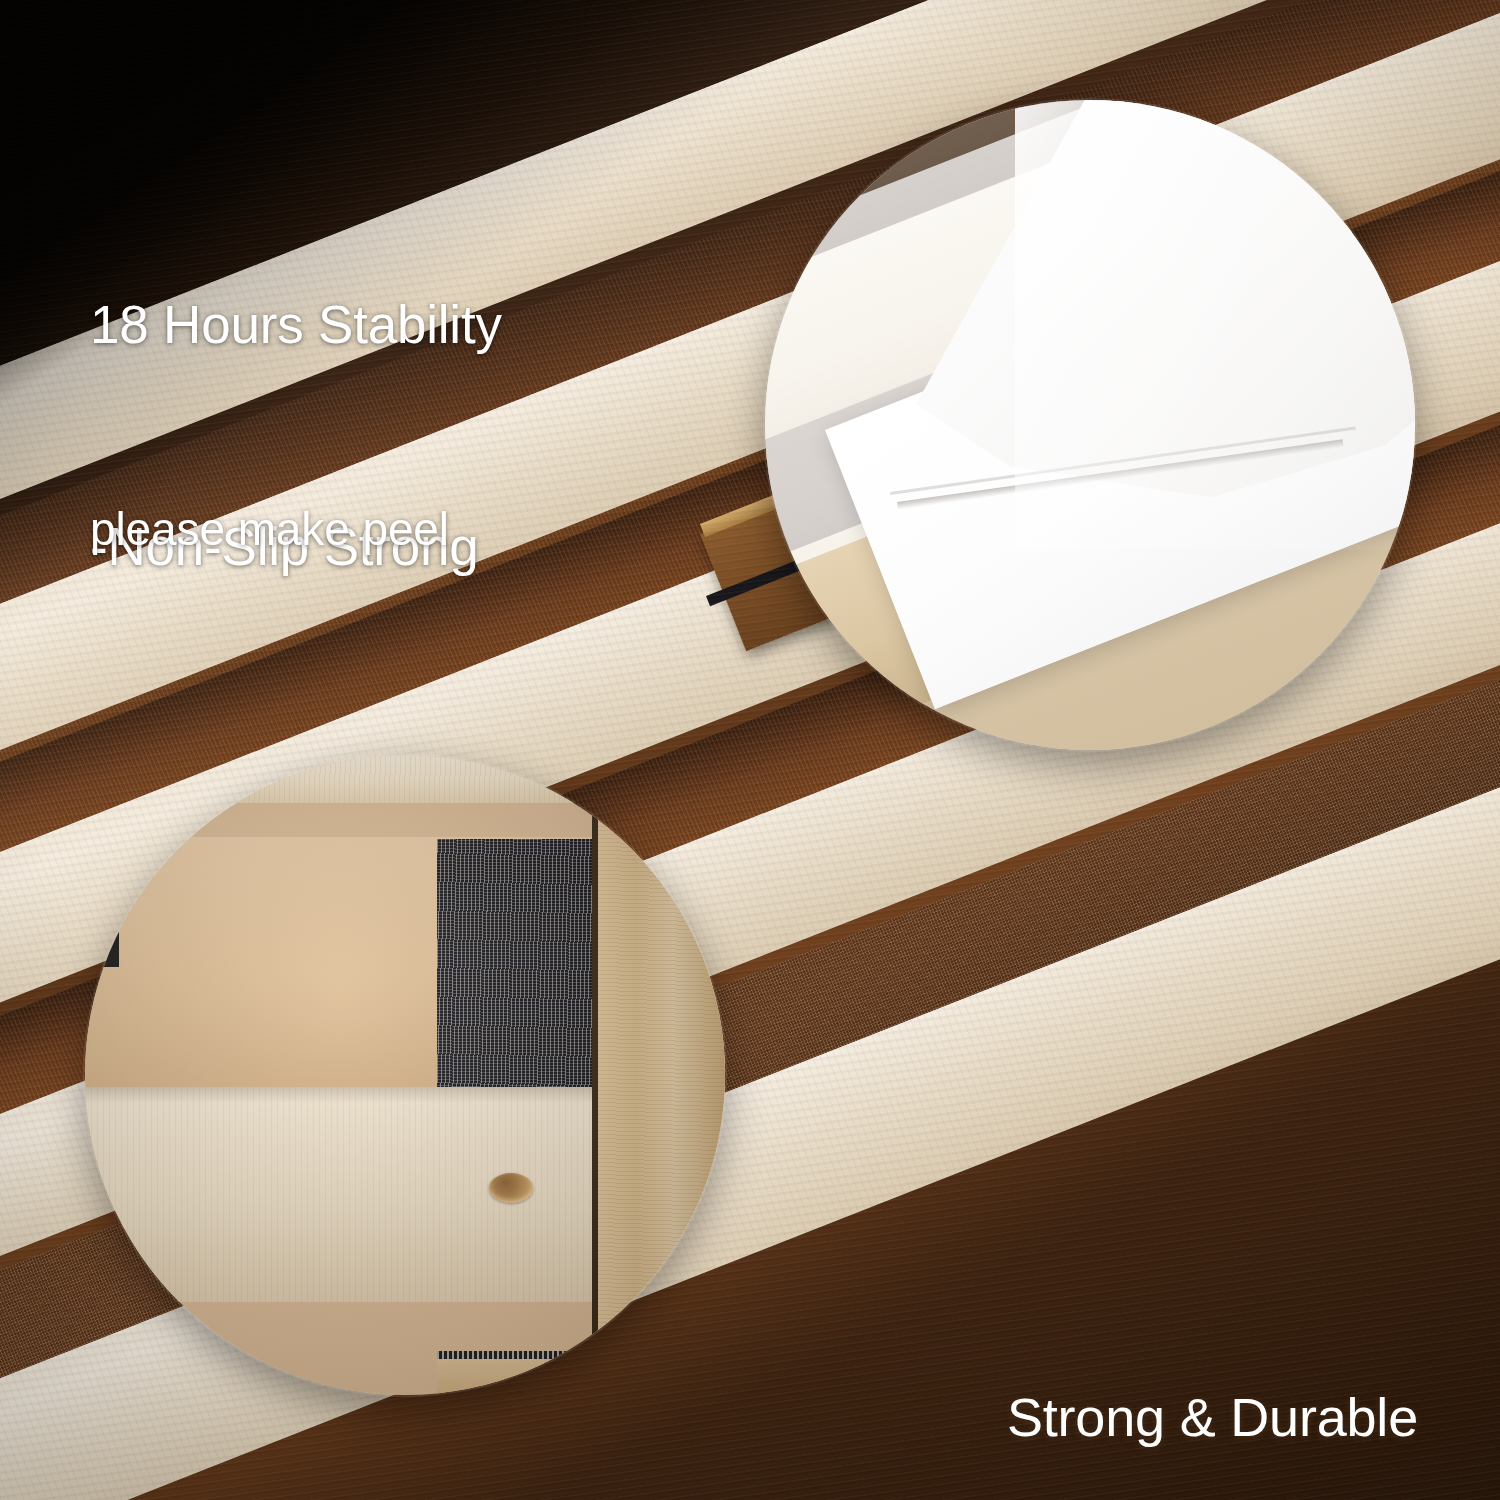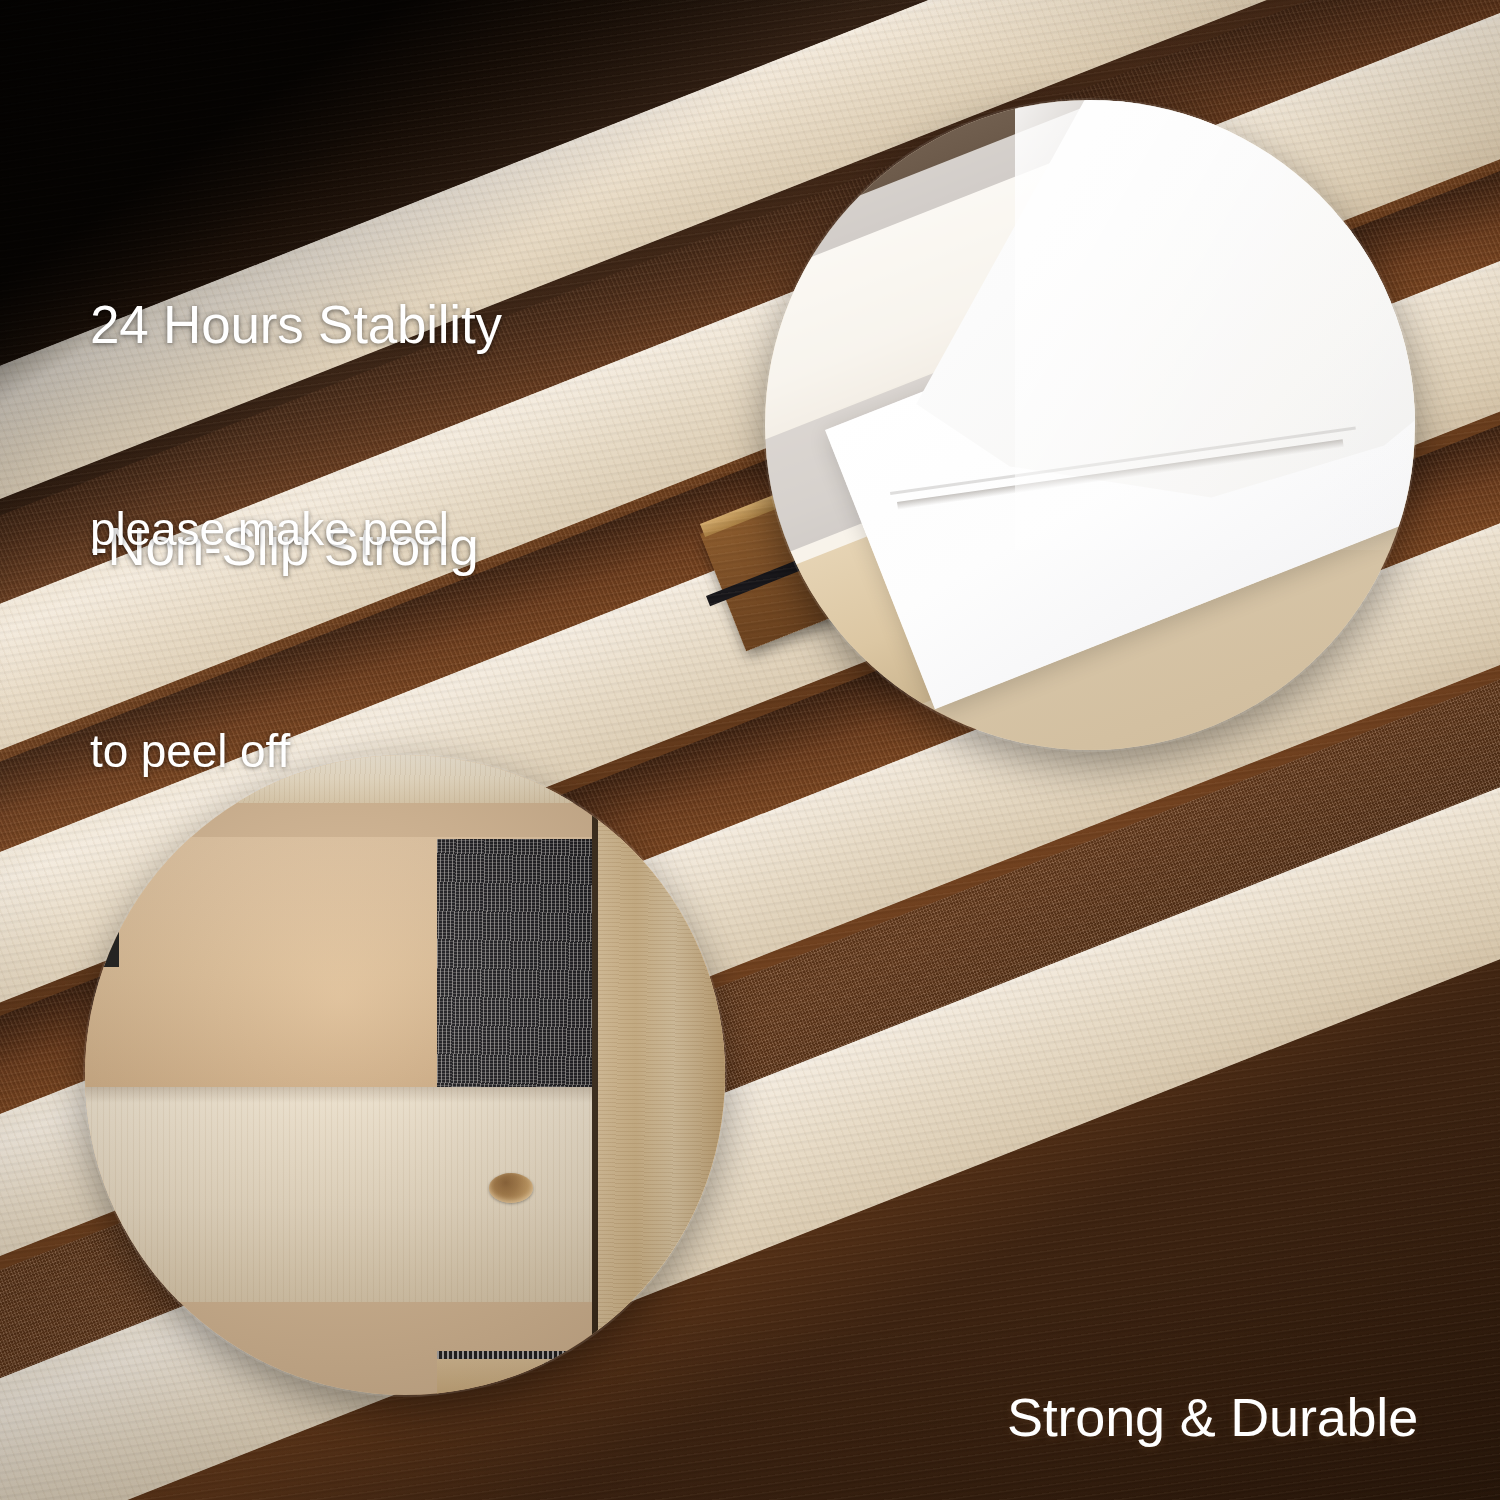--- a/index.html
+++ b/index.html
@@ -345,27 +345,26 @@
       <div style="position:absolute;left:0;top:82px;width:34px;height:130px;
                   background:#1b1a18;"></div>
 
       <div style="position:absolute;inset:0;
                   background:radial-gradient(75% 75% at 40% 38%, rgba(255,255,255,0.10) 0%, rgba(0,0,0,0.18) 100%);
                   pointer-events:none;"></div>
     </div>
   </div>
 
   <div class="txt" id="headline-top">
-    <span class="line">24 Hours Stability</span>
+    <span class="line">18 Hours Stability</span>
     <span class="line">-Non-Slip Strong</span>
   </div>
 
   <div class="txt" id="subtext-top">
     <span class="line">please make peel</span>
-    <span class="line">to peel off</span>
   </div>
 
   <div class="txt" id="headline-bottom">
     <span class="line">Strong &amp; Durable</span>
     
   </div>
 
 </div>
 
 </body></html>

